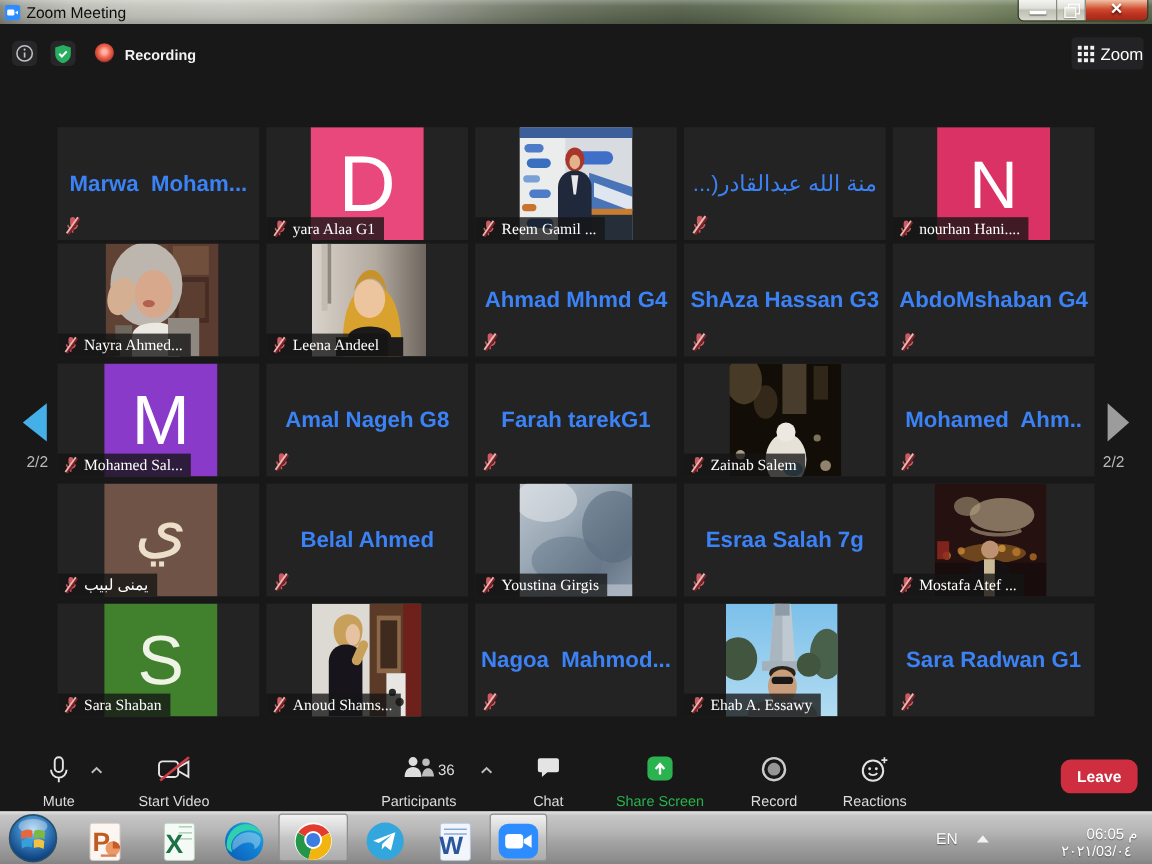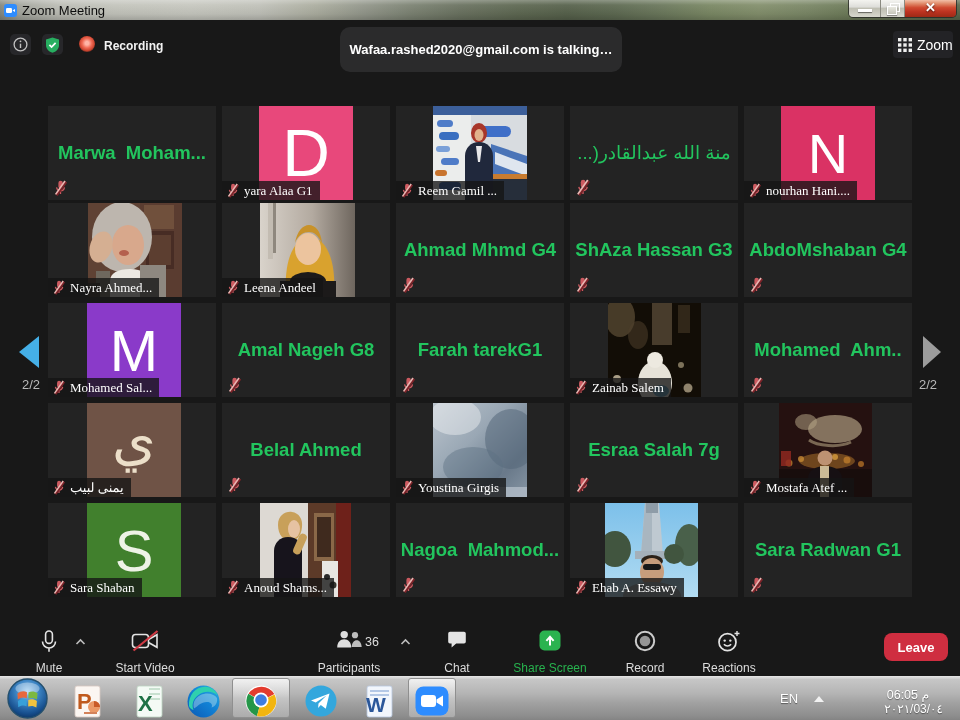--- a/index.html
+++ b/index.html
@@ -29,21 +29,21 @@
   background:radial-gradient(circle at 50% 45%, #ffb4a6 0 15%, #f06a55 40%, #cc4530 62%, rgba(190,60,40,0.35) 78%, rgba(150,40,30,0.12) 100%); }
 #rectext { position:absolute; left:104px; top:19px; font-size:12px; font-weight:bold; color:#f2f2f2; }
 #tooltip { position:absolute; left:340px; top:7px; width:282px; height:45px; background:#2b2b2c; border-radius:10px;
   display:flex; align-items:center; justify-content:center; }
 #tooltip span { font-size:13px; font-weight:bold; color:#fff; }
 #viewbtn { position:absolute; left:893px; top:11px; width:60px; height:27px; background:#232326; border-radius:4px; }
 #viewicon { position:absolute; left:898px; top:18px; }
 #viewtext { position:absolute; left:917px; top:17px; font-size:14px; color:#fff; }
 
 .t { position:absolute; width:168px; height:94px; background:#232323; overflow:hidden; }
-.big { display:flex; align-items:center; justify-content:center; color:#22c55e; font-weight:bold; font-size:18.5px; white-space:pre; text-align:center; }
+.big { display:flex; align-items:center; justify-content:center; color:#3b82f6; font-weight:bold; font-size:18.5px; white-space:pre; text-align:center; }
 .av { position:absolute; top:0; left:37px; width:94px; height:94px; display:flex; align-items:center; justify-content:center; font-weight:400; color:#fff; }
 .ph { position:absolute; top:0; left:37px; width:94px; height:94px; }
 .mic { position:absolute; left:6px; bottom:4px; }
 .lab { position:absolute; left:0; bottom:0; height:19px; background:rgba(21,21,21,0.78); display:flex; align-items:center; padding:0 7px 0 5px; color:#fff; font-size:13px; white-space:pre;font-family:Liberation Serif, serif; }
 .lab svg { margin-right:5px; flex:none; }
 
 #arrL { position:absolute; left:19px; top:316px; width:0; height:0; border-top:16px solid transparent; border-bottom:16px solid transparent; border-right:20px solid #45b0e8; }
 #arrR { position:absolute; left:923px; top:316px; width:0; height:0; border-top:16px solid transparent; border-bottom:16px solid transparent; border-left:18px solid #9c9c9c; }
 .pg { position:absolute; top:357px; font-size:13px; color:#b9b9b9; }
 
@@ -52,44 +52,41 @@
 #leave { position:absolute; left:884px; top:613px; width:64px; height:28px; background:#cf2e40; border-radius:8px;
   color:#fff; font-size:13px; font-weight:bold; display:flex; align-items:center; justify-content:center; }
 
 #taskbar { position:absolute; left:0; top:676px; width:960px; height:44px;
   background:linear-gradient(180deg, #e6e6e6 0, #c6c6c6 8%, #b4b4b4 40%, #a2a2a2 60%, #8e8e8e 90%, #848484 100%); }
 .press { position:absolute; top:2px; height:40px; background:linear-gradient(180deg, rgba(255,255,255,0.75), rgba(230,230,230,0.45) 50%, rgba(205,205,205,0.5)); border:1px solid #8f8f8f; border-radius:3px; }
 .tbi { position:absolute; top:685px; }
 #tray { position:absolute; top:676px; left:760px; width:200px; height:44px; color:#fff; }
 #en { position:absolute; left:20px; top:15px; font-size:13px; text-shadow:0 1px 1px rgba(0,0,0,0.45); }
 #tri { position:absolute; left:54px; top:20px; width:0; height:0; border-left:5px solid transparent; border-right:5px solid transparent; border-bottom:6px solid #f2f2f2; }
-#clock { position:absolute; left:108px; top:11px; width:80px; text-align:center; font-size:12.5px; text-shadow:0 1px 1px rgba(0,0,0,0.45); }
+#clock { position:absolute; left:108px; top:11px; width:80px; text-align:right; font-size:12.5px; text-shadow:0 1px 1px rgba(0,0,0,0.45); }
 #tdate { position:absolute; left:103px; top:26px; width:80px; text-align:right; font-size:12px; text-shadow:0 1px 1px rgba(0,0,0,0.45); }
 </style>
 </head>
 <body>
 <div id="content">
   <div class="sqbtn" style="left:10px;top:14px">
       <svg width="15" height="15" viewBox="0 0 15 15">
         <circle cx="7.5" cy="7.5" r="6.4" fill="none" stroke="#c2c2c2" stroke-width="1.3"></circle>
         <line x1="7.5" y1="6.7" x2="7.5" y2="11" stroke="#c2c2c2" stroke-width="1.4"></line>
         <circle cx="7.5" cy="4.3" r="0.9" fill="#c2c2c2"></circle>
       </svg>
     </div>
   <div class="sqbtn" style="left:42px;top:14px">
       <svg width="15" height="16" viewBox="0 0 15 16">
         <path d="M7.5 0.5l6.5 2v5.5c0 4-3 6.8-6.5 7.7C4 14.8 1 12 1 8V2.5z" fill="#27ae60"></path>
         <path d="M4.4 7.8l2.2 2.3 4-4.3" fill="none" stroke="#fff" stroke-width="1.7"></path>
       </svg>
     </div>
   <div id="recdot"></div>
   <span id="rectext">Recording</span>
-  <div id="tooltip">
-      <span>Wafaa.rashed2020@gmail.com is talking…</span>
-    </div>
   <div id="viewbtn"></div>
   <svg id="viewicon" width="14" height="14" viewBox="0 0 14 14">
       <g fill="#f0f0f0">
         <rect x="0" y="0" width="3.4" height="3.4"></rect>
         <rect x="5.3" y="0" width="3.4" height="3.4"></rect>
         <rect x="10.6" y="0" width="3.4" height="3.4"></rect>
         <rect x="0" y="5.3" width="3.4" height="3.4"></rect>
         <rect x="5.3" y="5.3" width="3.4" height="3.4"></rect>
         <rect x="10.6" y="5.3" width="3.4" height="3.4"></rect>
         <rect x="0" y="10.6" width="3.4" height="3.4"></rect>

